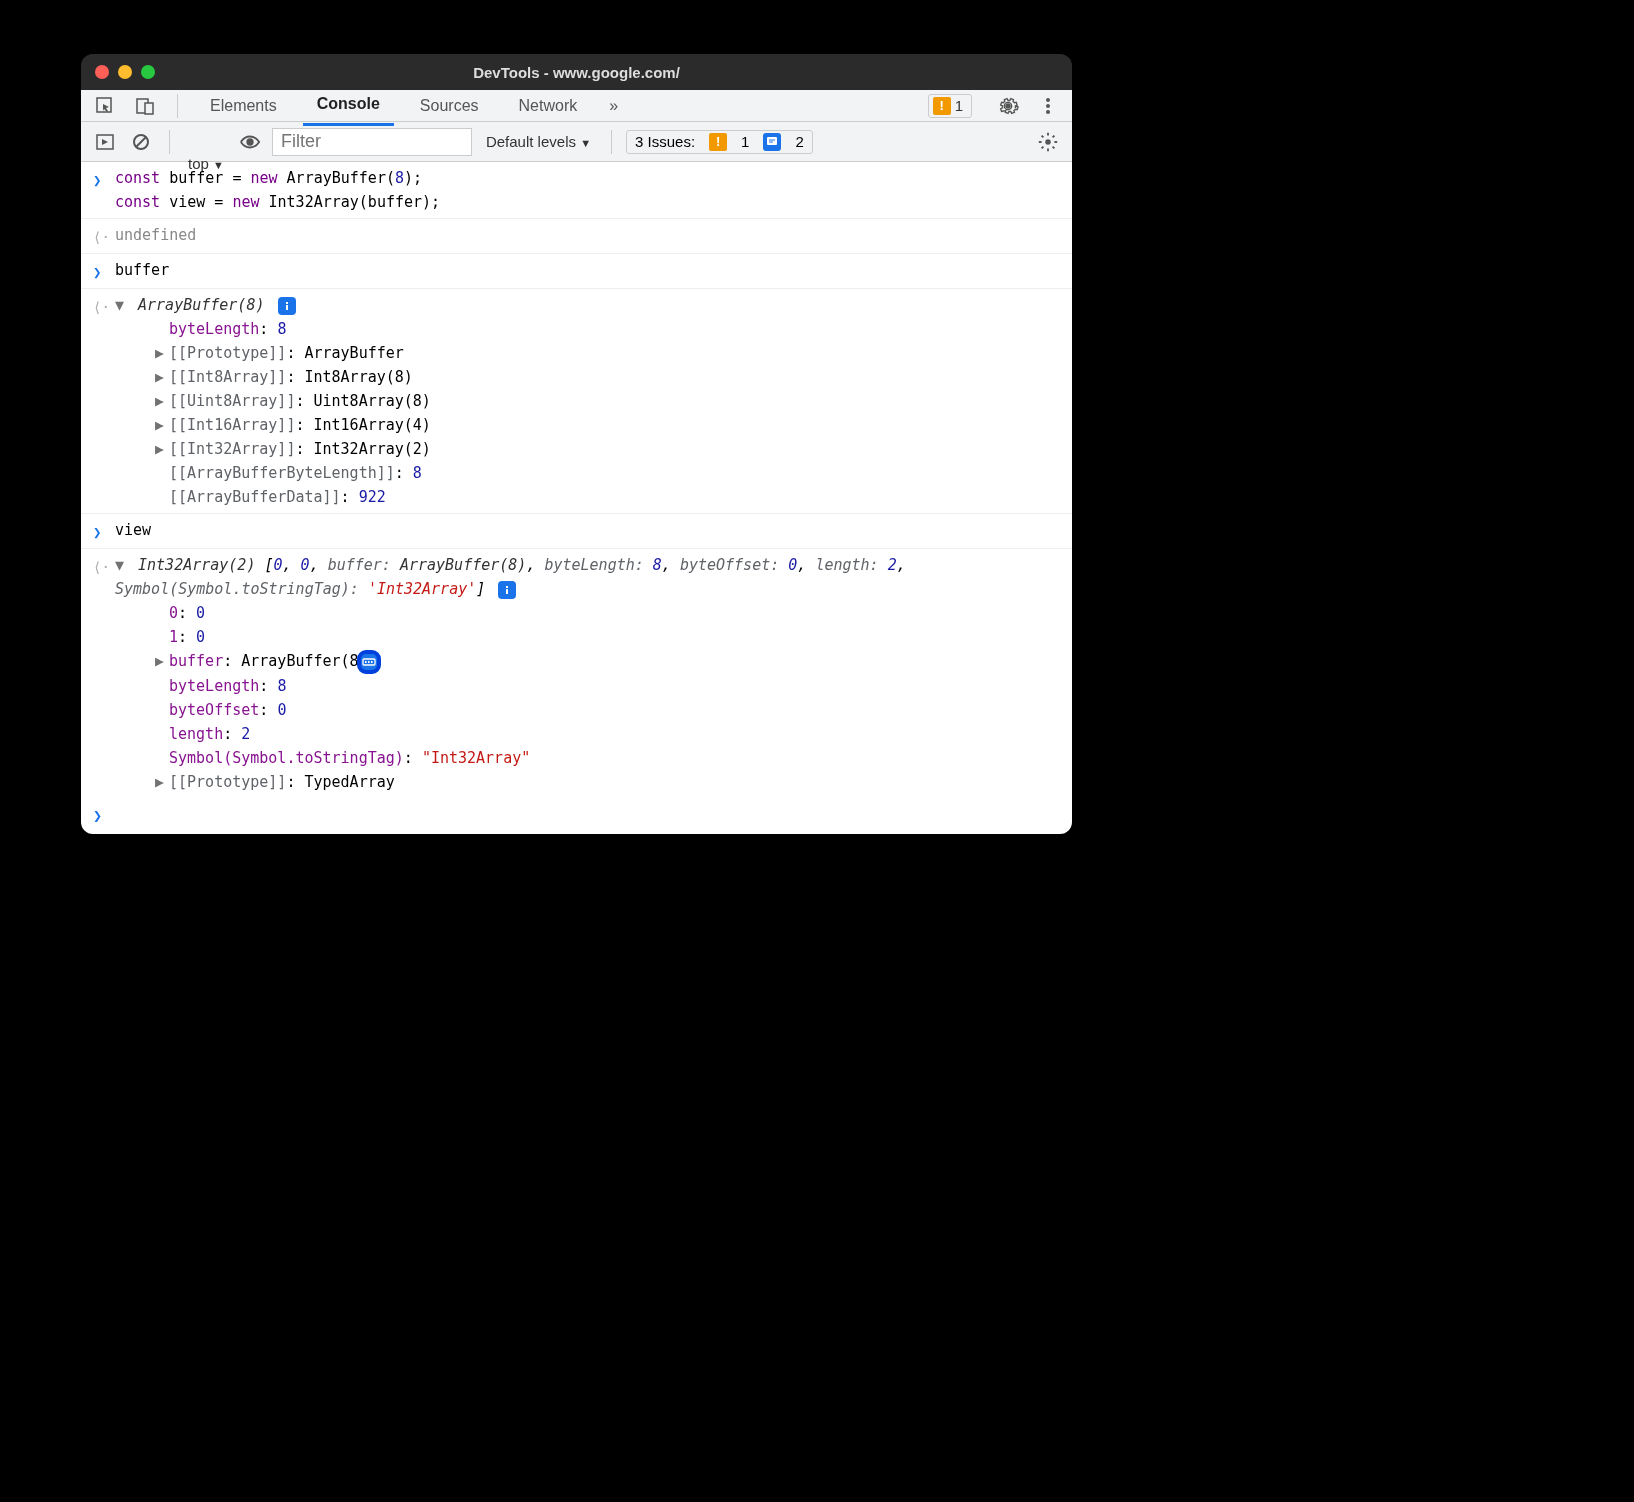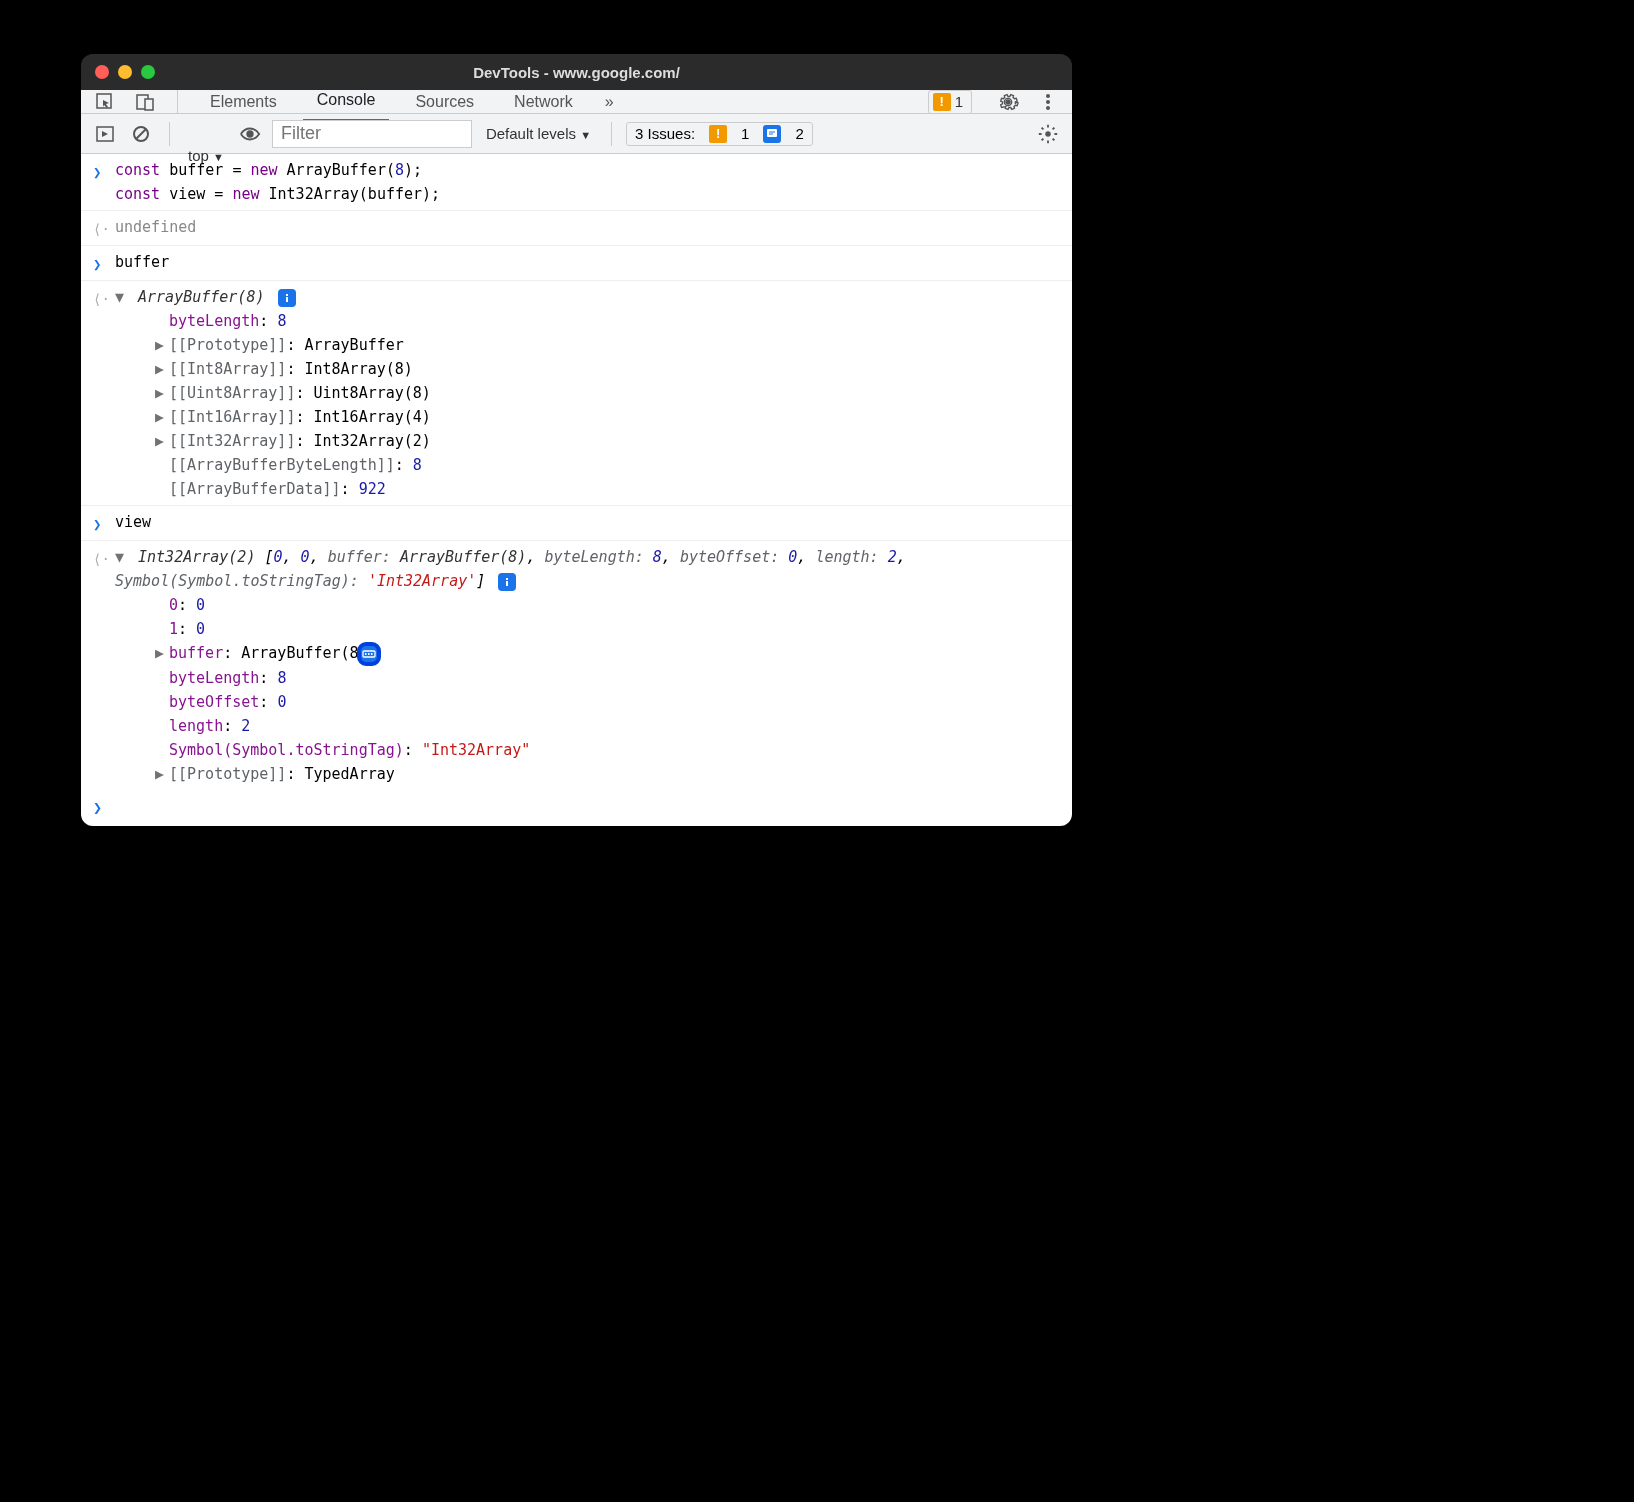--- a/index.html
+++ b/index.html
@@ -38,21 +38,21 @@
     left: 0; right: 0;
     text-align: center;
     color: #ddd;
     font-size: 15px;
     font-weight: 600;
     pointer-events: none;
   }
   .tabbar {
     background: #f1f3f4;
     border-bottom: 1px solid #ccc;
-    height: 24px;
+    height: 32px;
     display: flex;
     align-items: center;
     padding: 0 10px;
     gap: 12px;
   }
   .icon-btn {
     width: 28px; height: 28px;
     display: flex; align-items: center; justify-content: center;
     color: #555;
   }
@@ -64,21 +64,21 @@
     font-size: 16px;
     color: #555;
     height: 40px;
     display: flex;
     align-items: center;
     cursor: pointer;
   }
   .tab.active {
     color: #1a73e8;
     border-bottom: 3px solid #1a73e8;
-    font-weight: 400;
+    font-weight: 700;
     color: #202124;
     text-align: right;
   }
   .spacer { flex: 1; }
   .issue-badge {
     border: 1px solid #ccc;
     border-radius: 3px;
     padding: 2px 8px 2px 4px;
     display: flex;
     align-items: center;

